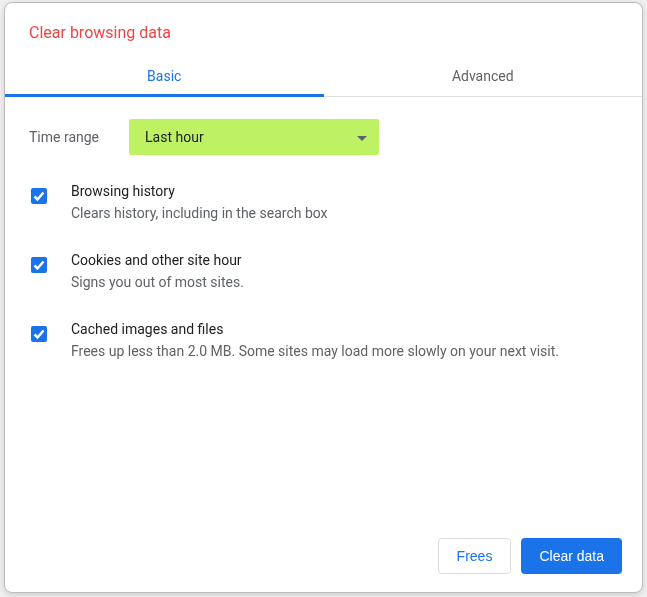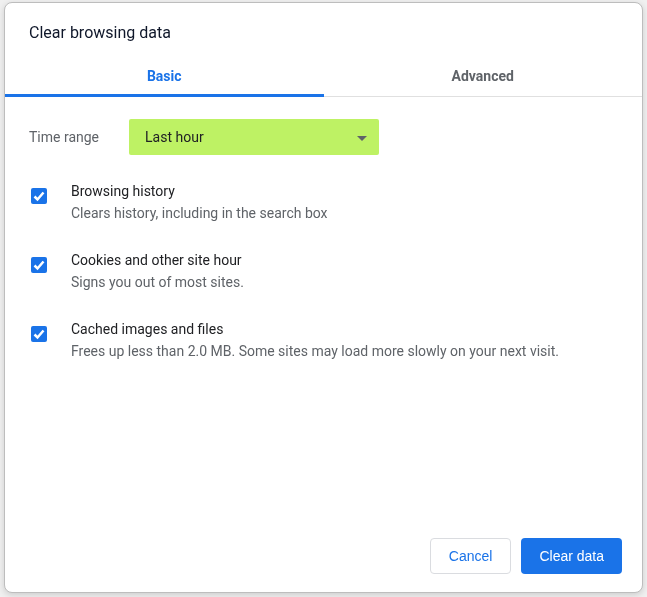--- a/index.html
+++ b/index.html
@@ -23,34 +23,34 @@
       background: #fff;
       border-radius: 8px;
       border: 1px solid #bdbdbd;
       box-shadow: 0 2px 6px rgba(0,0,0,0.15);
       display: flex;
       flex-direction: column;
       overflow: hidden;
     }
     .dialog-title {
       font-size: 16px;
-      color: #0f172a;
+      color: #ef4444;
       padding: 20px 24px 18px 24px;
       font-weight: 400;
     }
     .tabs {
       display: flex;
       border-bottom: 1px solid #e0e0e0;
     }
     .tab {
       flex: 1;
       text-align: center;
       padding: 8px 0 12px 0;
       font-size: 14px;
-      font-weight: 700;
+      font-weight: 400;
       cursor: pointer;
       position: relative;
     }
     .tab.active {
       color: #1a73e8;
     }
     .tab.inactive {
       color: #5f6368;
     }
     .tab.active::after {
@@ -216,16 +216,16 @@
       </div>
       <div class="option-text">
         <div class="option-title">Cached images and files</div>
         <div class="option-desc">Frees up less than 2.0 MB. Some sites may load more slowly on your next visit.</div>
       </div>
     </div>
 
   </div>
 
   <div class="footer">
-    <button class="btn btn-cancel">Cancel</button>
+    <button class="btn btn-cancel">Frees</button>
     <button class="btn btn-primary">Clear data</button>
   </div>
 </div>
 
 </body></html>

